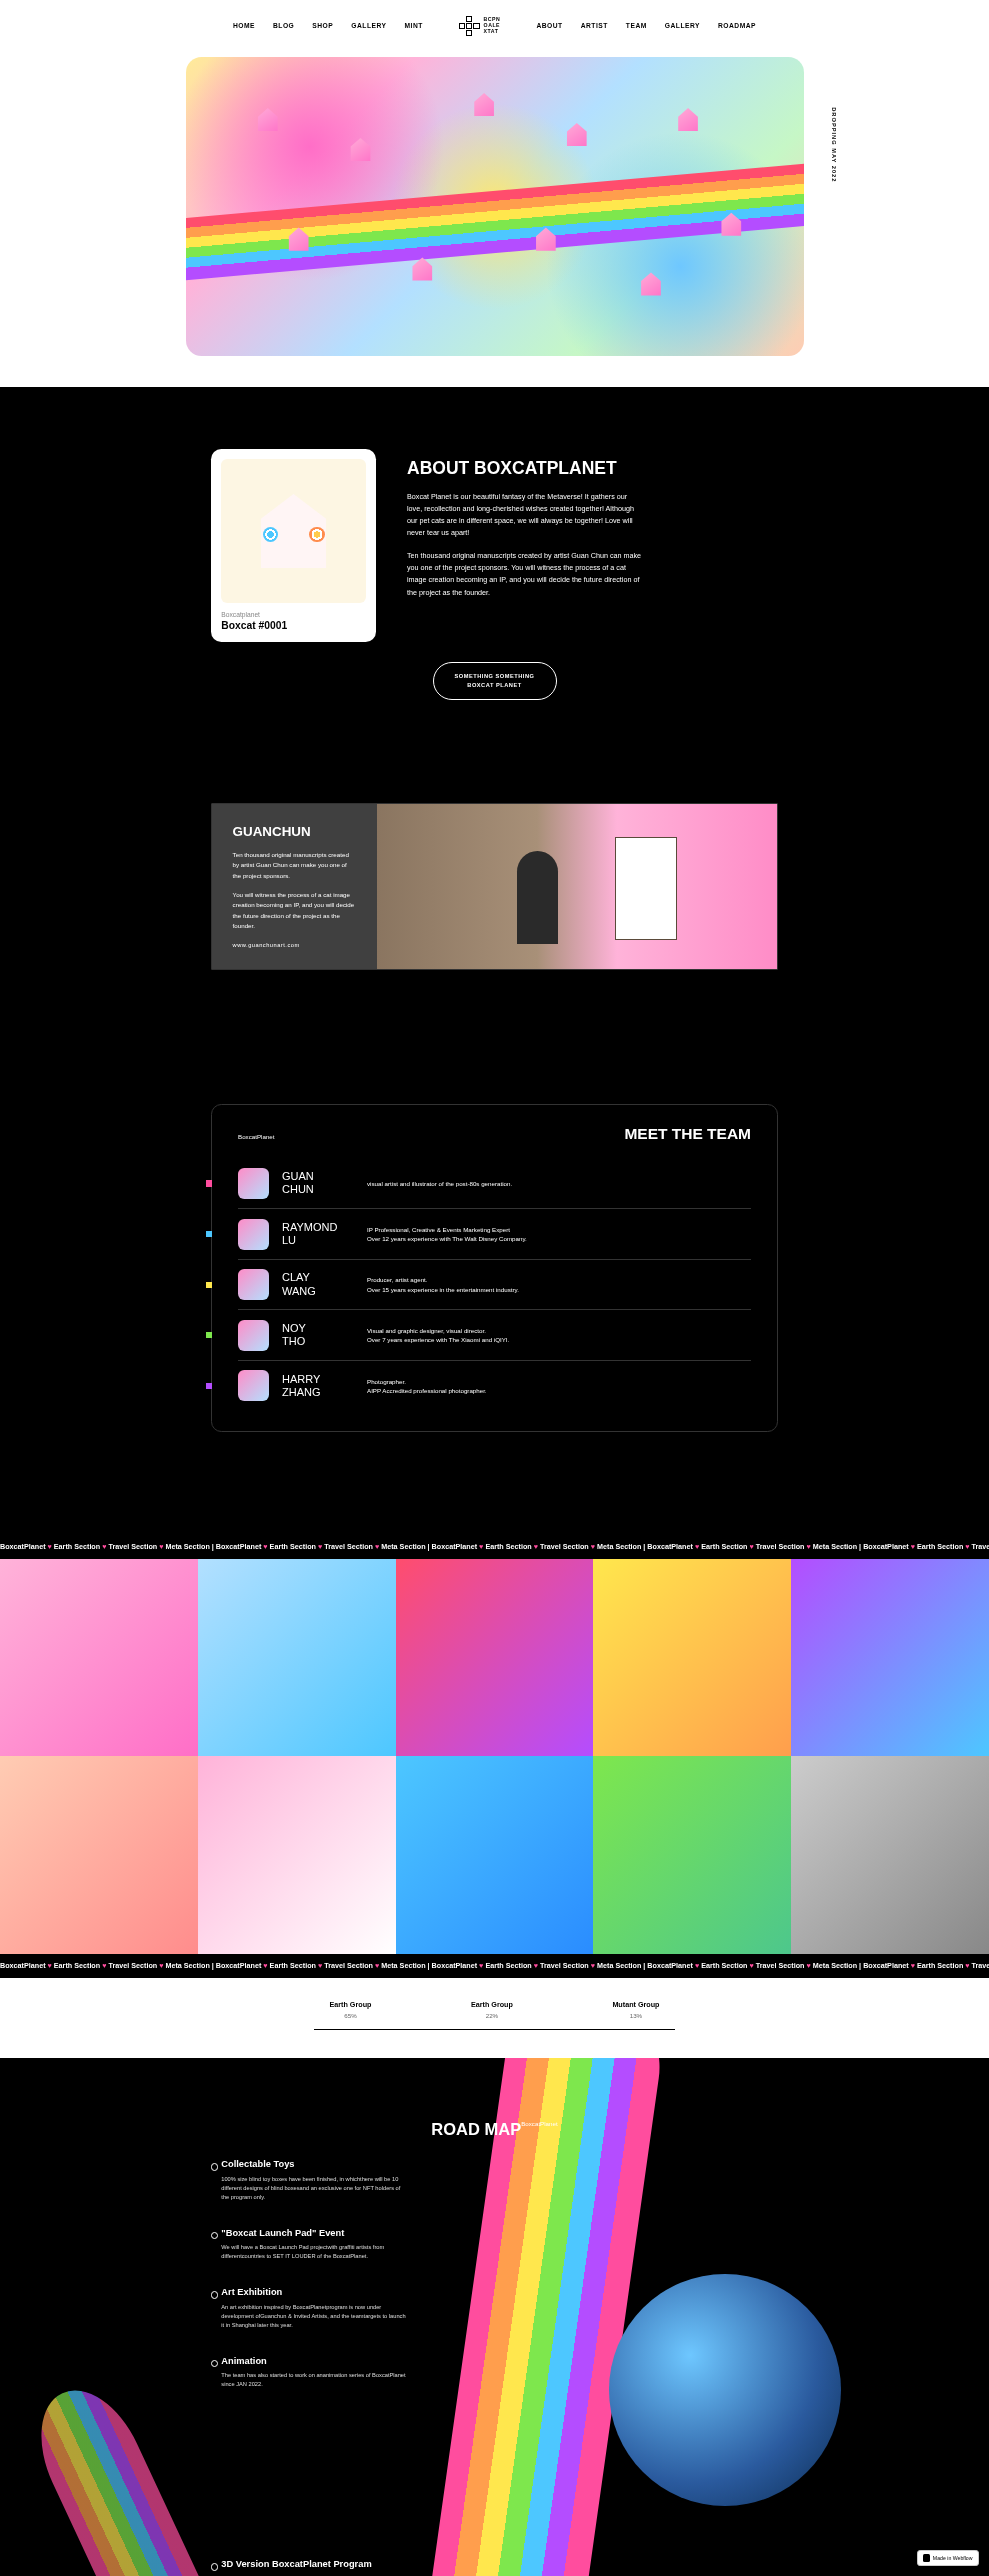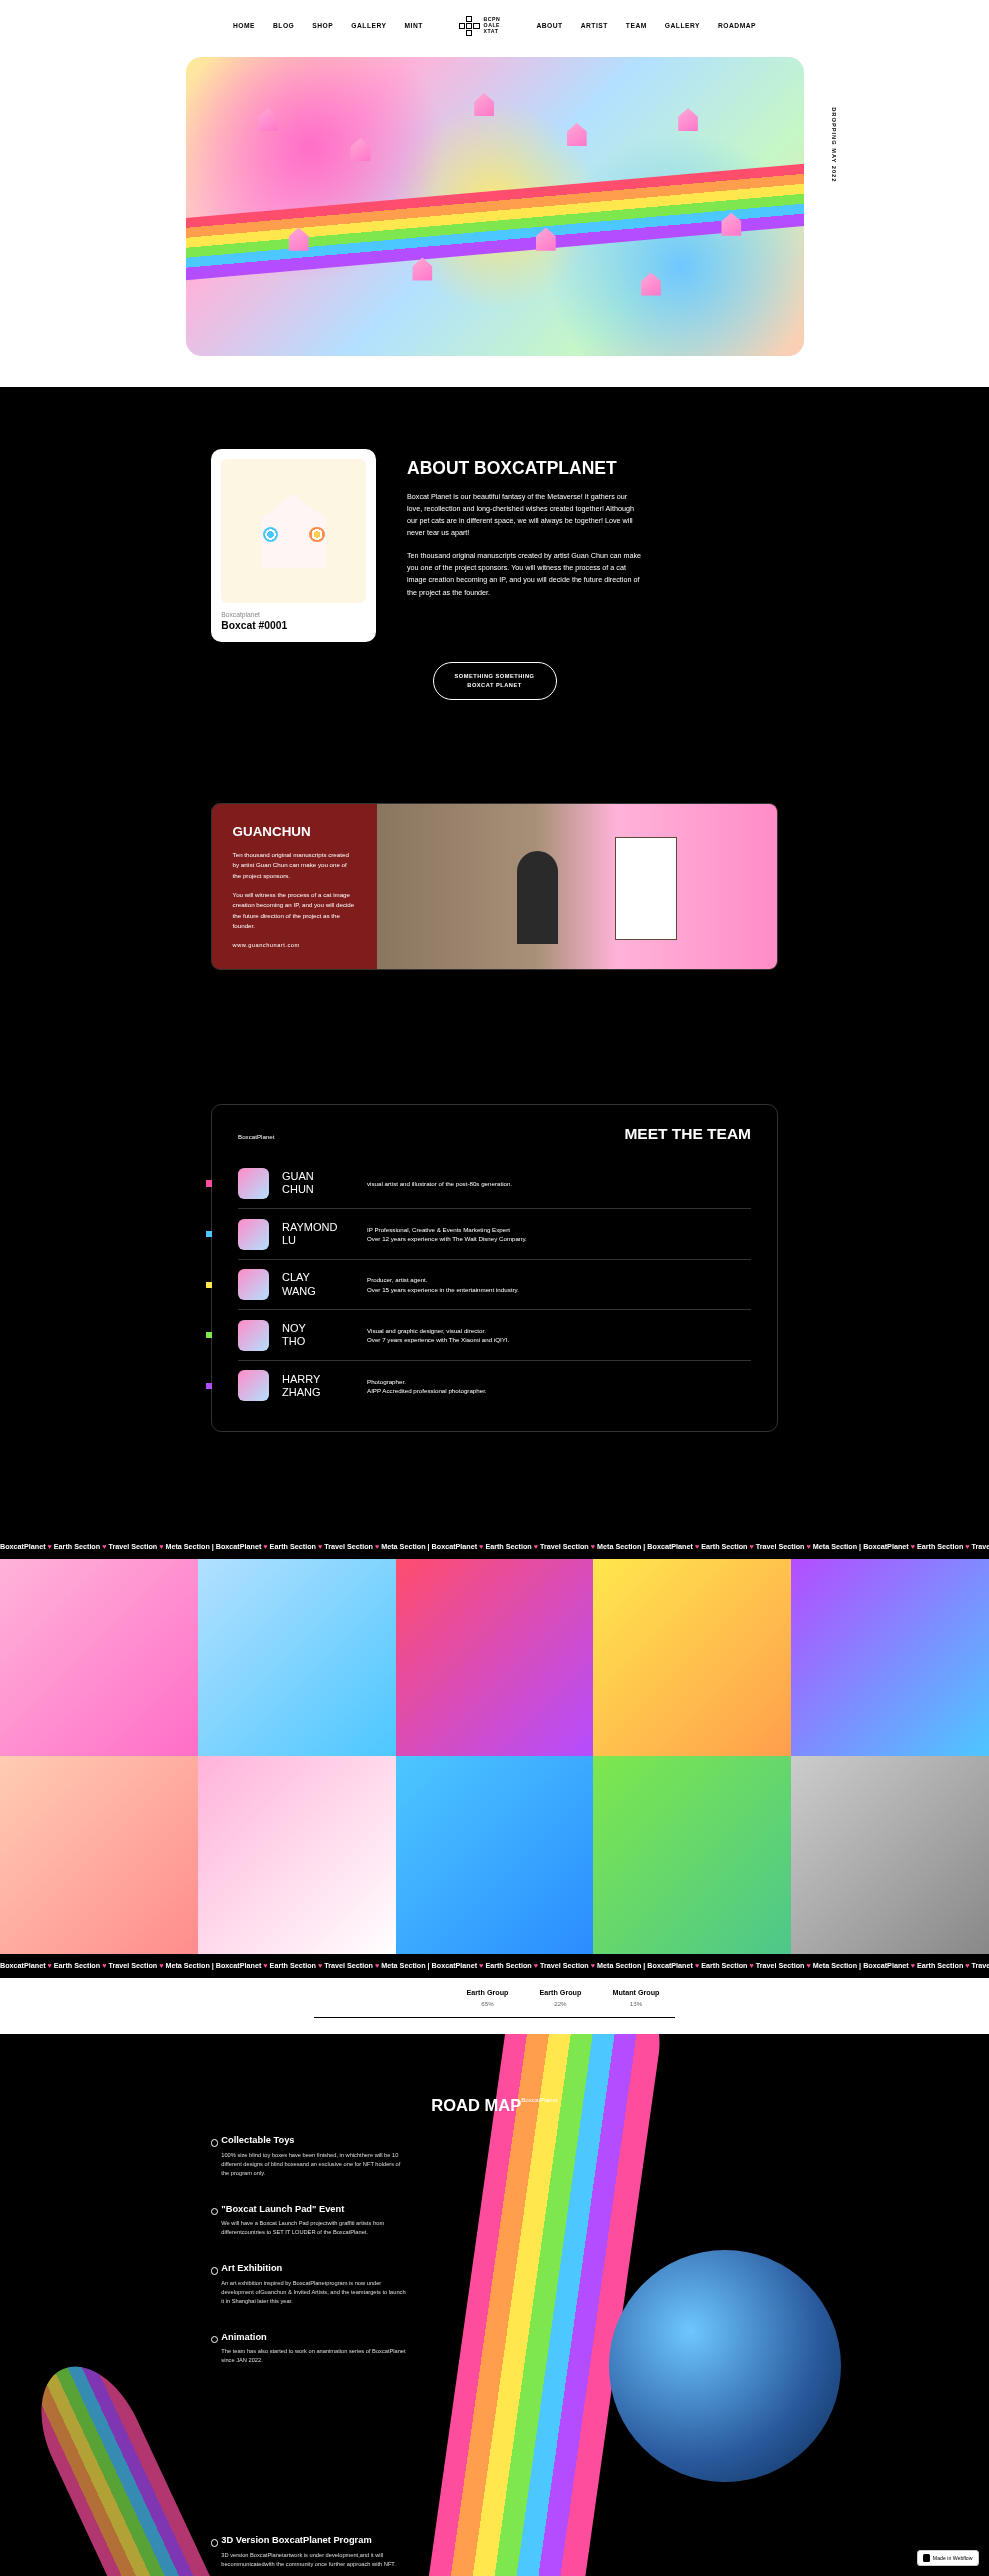--- a/index.html
+++ b/index.html
@@ -44,21 +44,21 @@
 .nft-sub { color:#888; font-size:6.7px; margin-top:8.2px; }
 .nft-title { font-size:10.3px; font-weight:700; margin-top:2.1px; }
 
 .about-text { flex:1; padding-top:10.3px; }
 .about-text h2 { font-size:17.5px; font-weight:800; line-height:1.1; margin-bottom:12.4px; }
 .about-text p { font-size:7.2px; line-height:1.7; margin-bottom:10.3px; max-width:237px; }
 
 .pill-btn { position:relative; z-index:2; margin:20.6px auto 0; width:124px; padding:9.3px; border:0.5px solid #fff; border-radius:20.6px; text-align:center; font-size:5.7px; font-weight:700; letter-spacing:0.5px; line-height:1.5; }
 
 
-.artist-card { position:relative; z-index:2; width:567px; margin:103px auto 0; background:#7f1d1d; border:0.5px solid #333; border-radius:9px; display:flex; overflow:hidden; }
+.artist-card { position:relative; z-index:2; width:567px; margin:103px auto 0; background:#404040; border:0.5px solid #333; border-radius:1px; display:flex; overflow:hidden; }
 .artist-text { width:165px; padding:20.6px; }
 .artist-text h3 { font-size:13.4px; font-weight:800; margin-bottom:10.3px; }
 .artist-text p { font-size:6.2px; line-height:1.7; margin-bottom:8.2px; }
 .artist-link { font-size:5.7px; margin-top:10.3px; letter-spacing:0.5px; }
 .artist-img { flex:1; background:linear-gradient(to right,#8a7560 0%,#a89078 40%,#ffb3d9 60%,#ff8cc7 100%); position:relative; }
 .artist-img::before{content:'';position:absolute;left:35%;bottom:15%;width:41px;height:93px;background:#2a2a2a;border-radius:20.6px 20.6px 0 0}
 .easel{position:absolute;right:25%;top:20%;width:62px;height:103px;background:#fff;border:1.5px solid #5a4a3a}
 
 
 .team-card { position:relative; z-index:2; width:567px; margin:134px auto 0; background:#000; border:0.5px solid #333; border-radius:10.3px; padding:20.6px 26px; }
@@ -91,21 +91,21 @@
 .gi5{background:linear-gradient(135deg,#b44dff,#4dc7ff)}
 .gi6{background:linear-gradient(135deg,#ffccb3,#ff8c8c)}
 .gi7{background:linear-gradient(135deg,#ffb3d9,#fff)}
 .gi8{background:linear-gradient(135deg,#4dc7ff,#2a8cff)}
 .gi9{background:linear-gradient(135deg,#7ee74d,#4dc78c)}
 .gi10{background:linear-gradient(135deg,#ccc,#888)}
 .gallery-item::before{content:'';position:absolute;inset:20%;border:2.1px solid rgba(0,0,0,.6);clip-path:polygon(15% 35%,50% 5%,85% 35%,85% 95%,15% 95%)}
 
 
 .groups-wrap { background:#fff; padding:0 0 15.5px; }
-.groups { width:361px; margin:0 auto; display:flex; justify-content:flex-end; border-bottom:1px solid #000; }
+.groups { width:361px; margin:12px auto; display:flex; justify-content:space-between; border-bottom:1px solid #000; }
 .group { text-align:center; padding:10.3px 15.5px; }
 .group-name { font-size:7.2px; font-weight:700; margin-bottom:3.1px; }
 .group-pct { font-size:6.2px; color:#666; }
 
 
 .roadmap-section { background:#000; color:#fff; position:relative; overflow:hidden; padding:62px 0; min-height:721px; }
 .roadmap-bg { position:absolute; inset:0; }
 .roadmap-swirl { position:absolute; left:45%; top:-10%; width:155px; height:140%; background:linear-gradient(to right,#ff4d9e 0%,#ff4d9e 14%,#ff9e4d 14%,#ff9e4d 28%,#ffe74d 28%,#ffe74d 42%,#7ee74d 42%,#7ee74d 56%,#4dc7ff 56%,#4dc7ff 70%,#b44dff 70%,#b44dff 84%,#ff4d9e 84%); transform:rotate(8deg); border-radius:77px; }
 .roadmap-swirl.s2 { left:20%; top:40%; transform:rotate(-25deg) scaleX(.6); opacity:.7; }
 .planet { position:absolute; right:15%; top:30%; width:232px; height:232px; border-radius:50%; background:radial-gradient(circle at 35% 35%,#6ec7ff,#2a5a9e 60%,#0a2a4e); }

